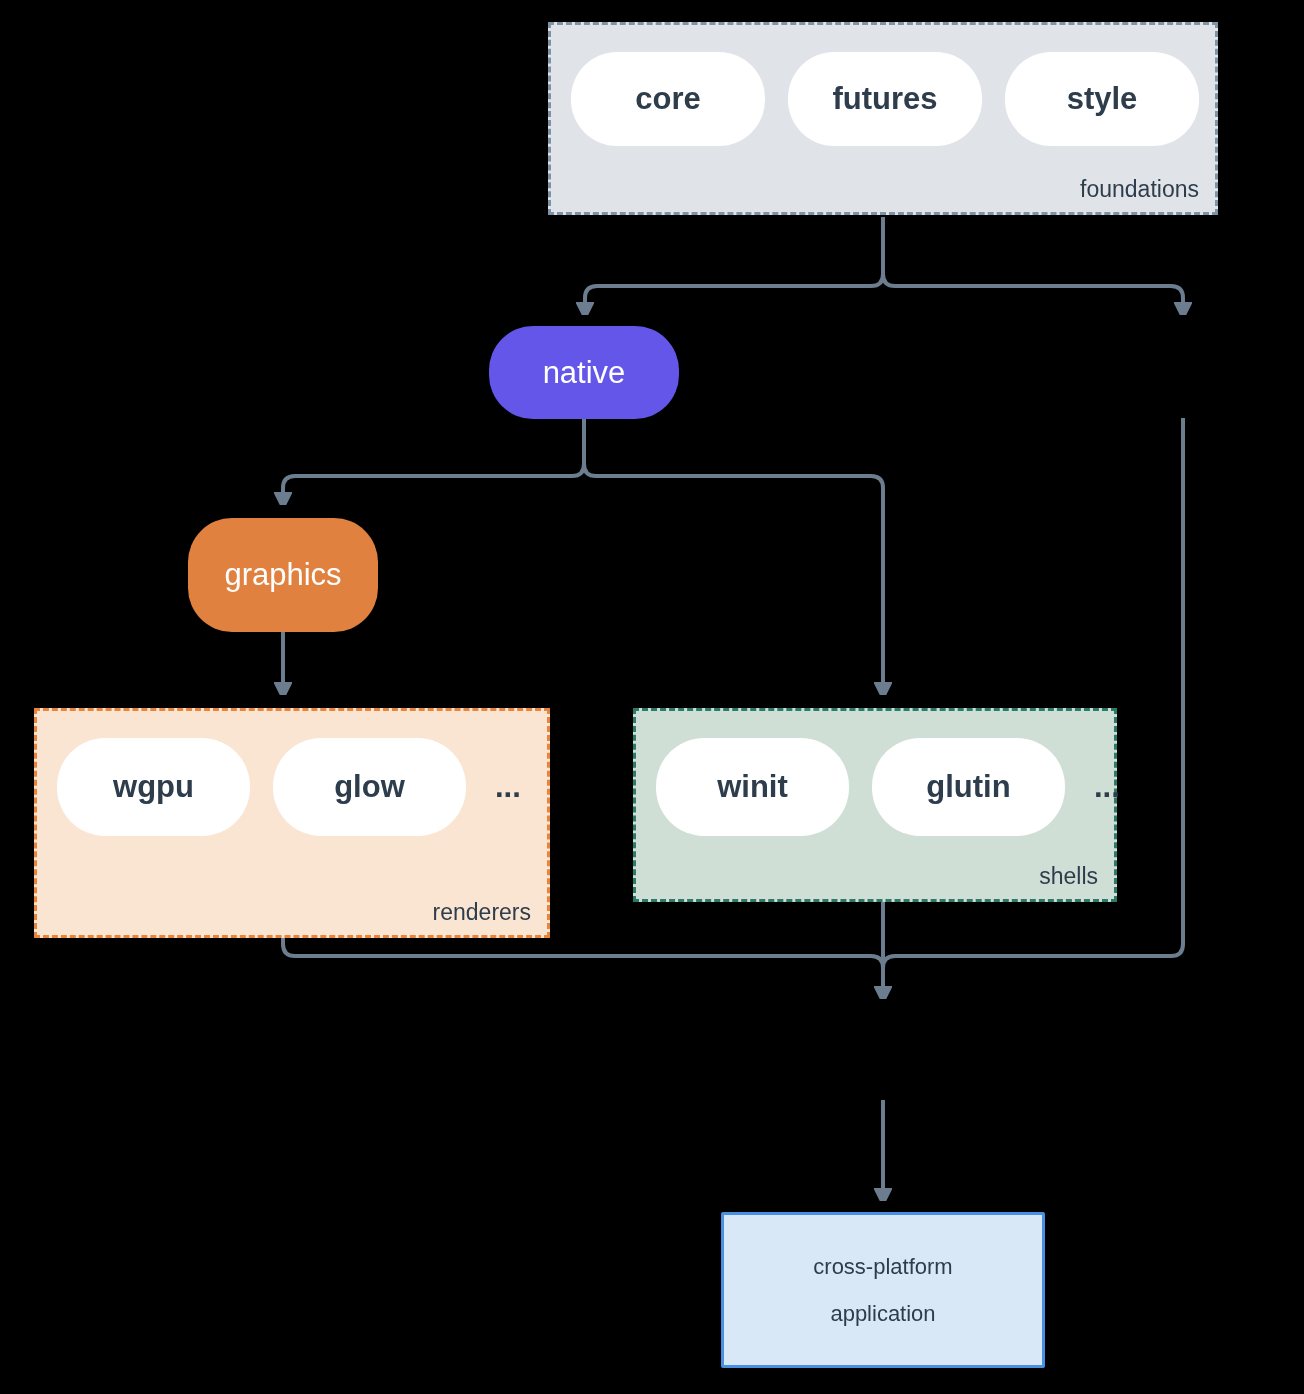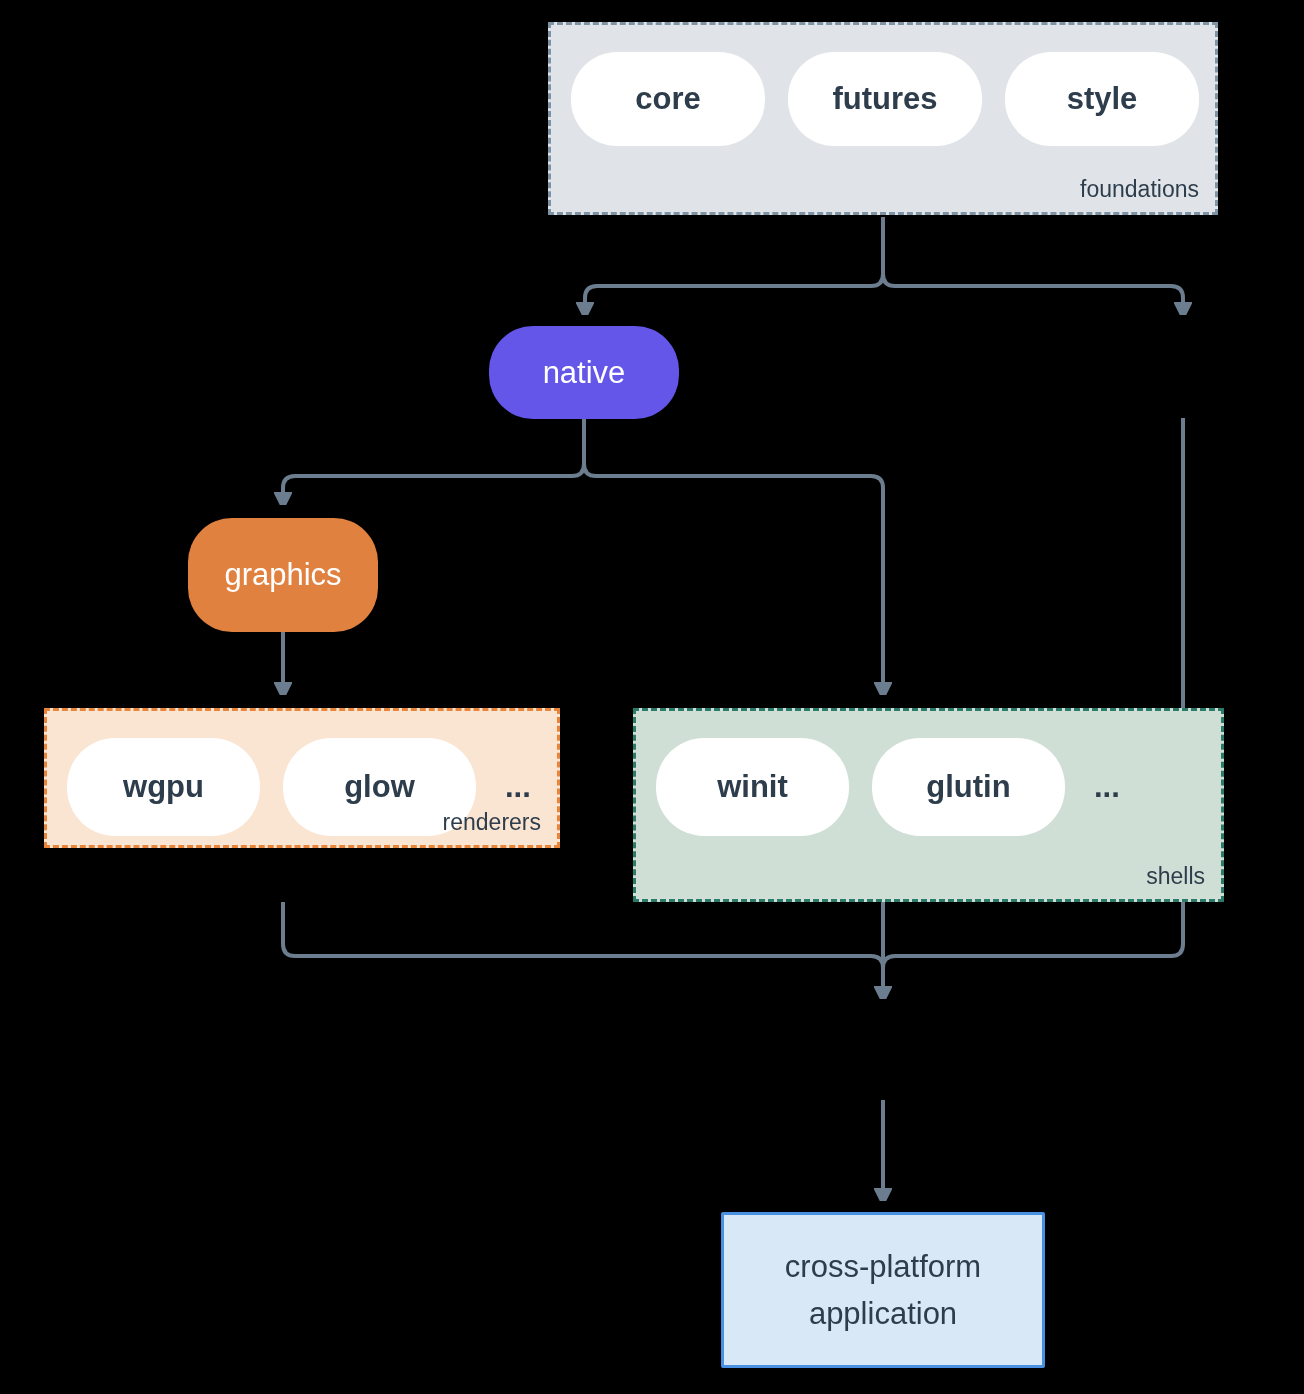--- a/index.html
+++ b/index.html
@@ -32,26 +32,26 @@
   .group {
     position: absolute;
     box-sizing: border-box;
   }
   .group-foundations {
     left: 548px; top: 22px; width: 670px; height: 193px;
     background: var(--foundations-fill, #e0e4e8);
     border: 3px dashed var(--foundations-border, #7e93a3);
   }
   .group-renderers {
-    left: 44px; top: 708px; width: 516px; height: 140px;
+    left: 34px; top: 708px; width: 516px; height: 230px;
     background: var(--renderers-fill, #fae5d2);
     border: 3px dashed var(--renderers-border, #e8853a);
   }
   .group-shells {
-    left: 633px; top: 708px; width: 591px; height: 194px;
+    left: 633px; top: 708px; width: 484px; height: 194px;
     background: var(--shells-fill, #cfdfd6);
     border: 3px dashed var(--shells-border, #2c7a69);
   }
   .pill-row {
     display: flex;
     align-items: center;
     gap: 23px;
     padding: 27px 20px 0 20px;
     font-weight: bold;
   }
@@ -117,21 +117,21 @@
     position: absolute;
     left: 721px; top: 1212px; width: 324px; height: 156px;
     box-sizing: border-box;
     background: var(--app-fill, #d9e8f7);
     border: 3px solid var(--app-border, #4a90e2);
     border-radius: 2px;
     display: flex;
     flex-direction: column;
     align-items: center;
     justify-content: center;
-    font-size: 31px;
+    font-size: 22px;
     line-height: 47px;
     color: var(--slate-text, #2e3d4c);
     text-align: center;
   }
 </style>
 </head>
 <body>
 
 <div id="canvas">
 

